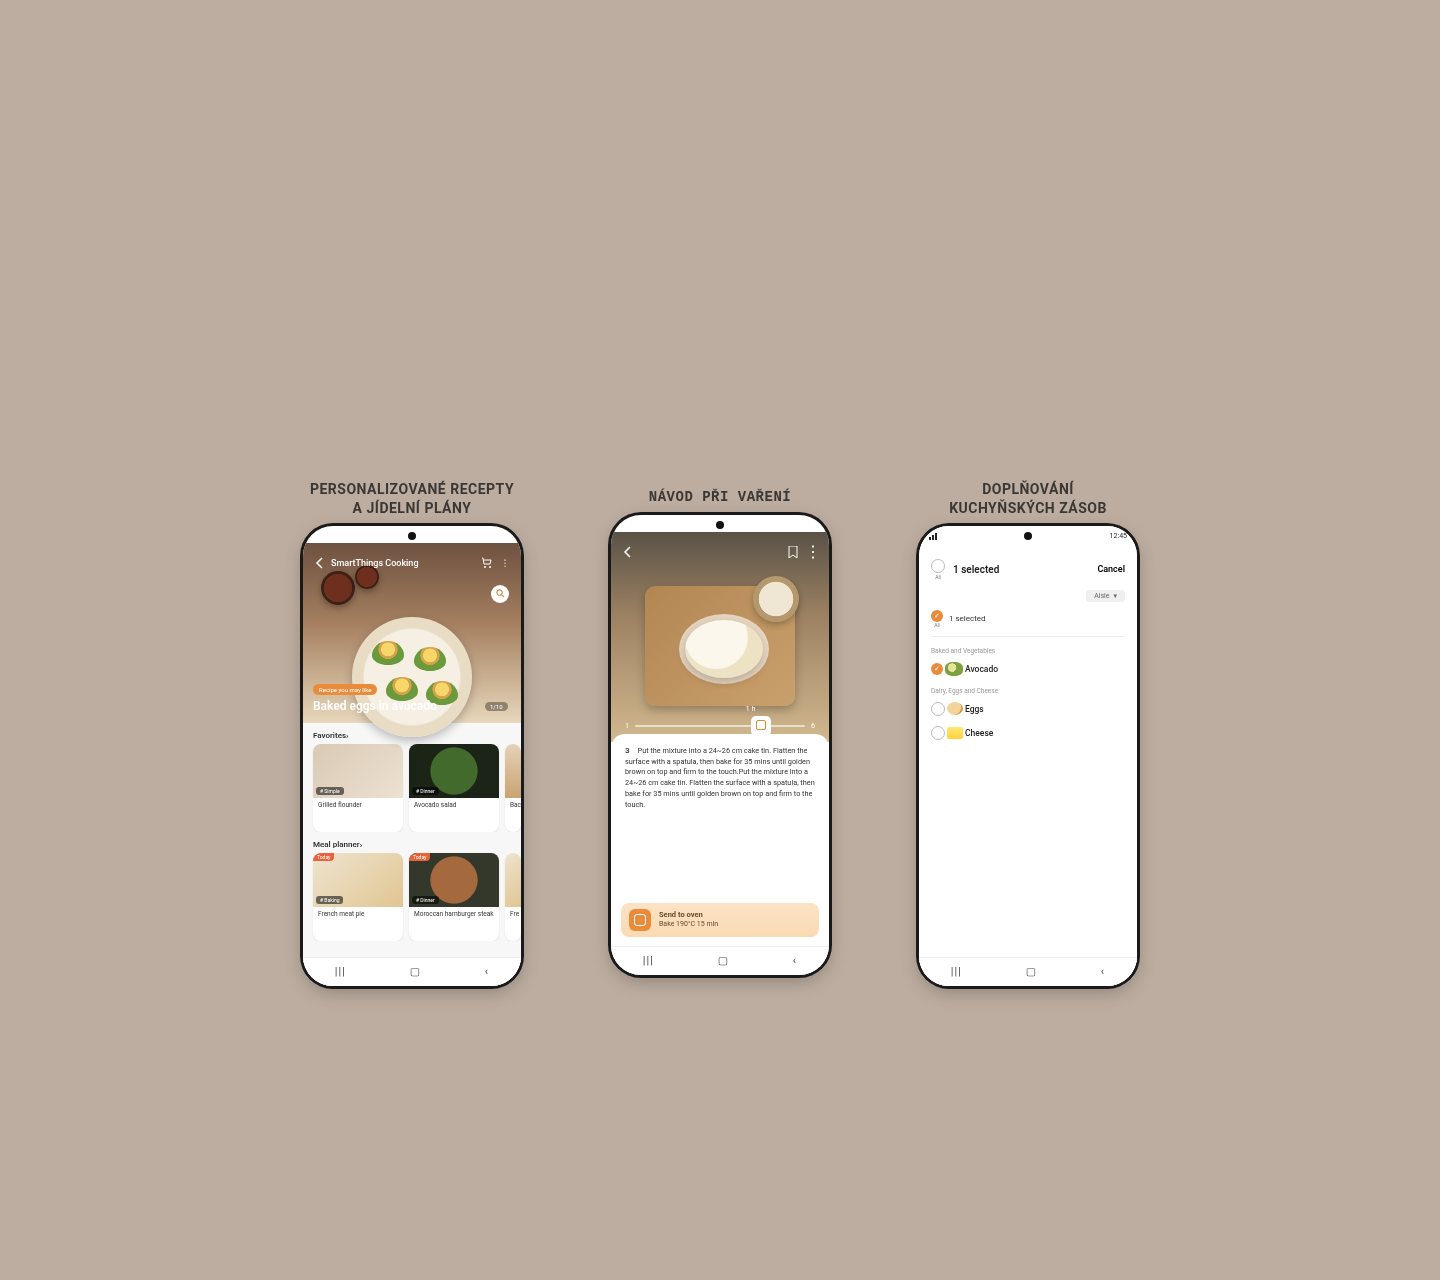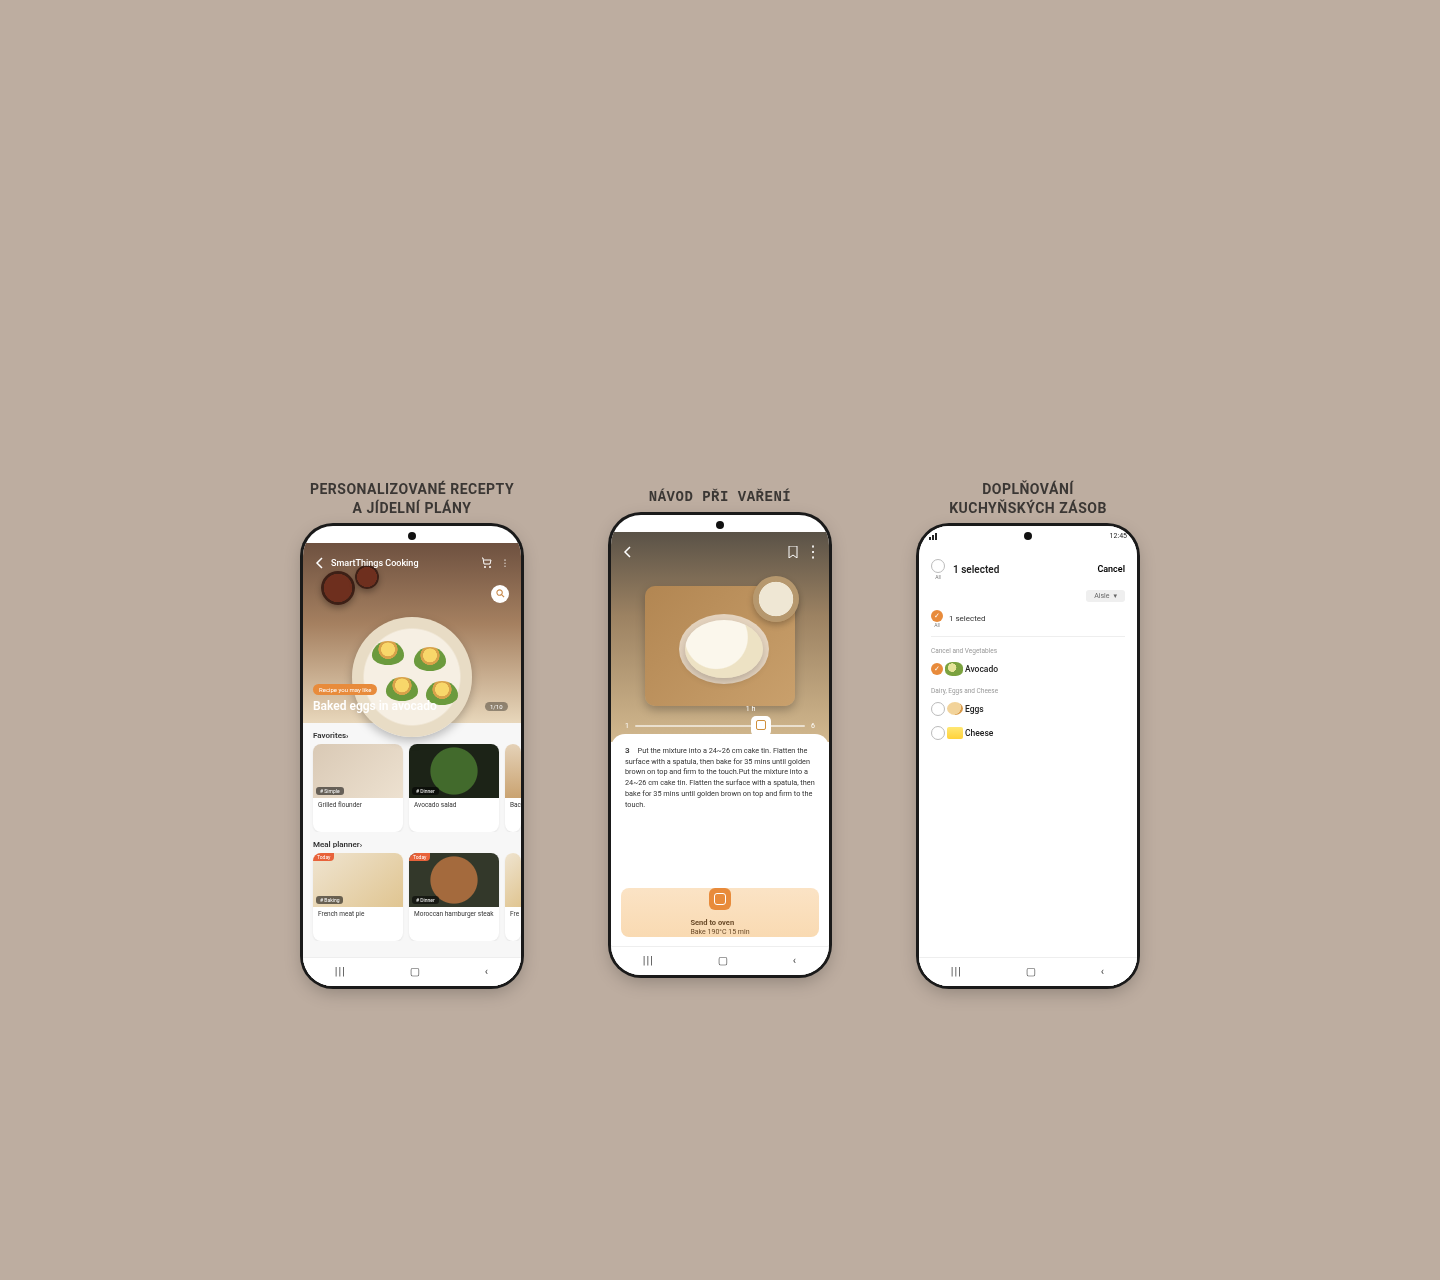--- a/index.html
+++ b/index.html
@@ -135,21 +135,21 @@
 .slider .knob{position:absolute;left:68%;top:-9px;width:20px;height:20px;border-radius:5px;background:#fff;
   display:flex;flex-direction:column;align-items:center;justify-content:center;font-size:5px;color:#cf8f3c;}
 .slider .knob:before{content:"";width:8px;height:8px;border:1px solid #cf8f3c;border-radius:2px;margin-bottom:1px;}
 .slider .tlabel{position:absolute;left:68%;top:-20px;transform:translateX(-50%);}
 .p2-step{background:#fff;border-radius:14px 14px 0 0;margin-top:-8px;padding:12px 14px 10px;position:relative;z-index:3;}
 .p2-step .num{font-size:8px;font-weight:700;color:#444;float:left;margin-right:8px;}
 .p2-step .body{font-size:7.3px;color:#333;line-height:1.48;text-align:left;}
 .sendbar{
   position:absolute;left:10px;right:10px;bottom:38px;z-index:4;
   background:linear-gradient(#fbe3c5,#f9dab2);
-  border-radius:8px;padding:0 8px;display:flex;align-items:center;gap:8px;flex-direction:column;
+  border-radius:8px;padding:6px 8px;display:flex;align-items:center;gap:8px;
 }
 .sendbar .ovenico{width:22px;height:22px;border-radius:6px;background:#e88b3b;position:relative;}
 .sendbar .ovenico:before{content:"";position:absolute;inset:5px;border:1.5px solid #fff;border-radius:3px;}
 .sendbar .txt{font-size:7px;color:#6a4a28;line-height:1.3;}
 .sendbar .txt .t1{font-weight:700;font-size:7.5px;}
 
 
 .p3 .screen{background:#fff;}
 .p3-top{display:flex;align-items:center;justify-content:space-between;padding:2px 12px 0;margin-top:14px;}
 .p3-top .l{display:flex;flex-direction:column;align-items:center;gap:1px;}
@@ -392,21 +392,21 @@
 
         <div class="p3-count">
           <div class="col2" style="align-items:center;">
             <div class="cko"></div>
             <span class="alltxt">All</span>
           </div>
           <span>1 selected</span>
         </div>
         <div class="divider"></div>
 
-        <div class="grp">Cancel and Vegetables</div>
+        <div class="grp">Baked and Vegetables</div>
         <div class="item">
           <div class="ck on"></div>
           <div class="ico avo"></div>
           <div class="name">Avocado</div>
         </div>
 
         <div class="grp">Dairy, Eggs and Cheese</div>
         <div class="item">
           <div class="ck"></div>
           <div class="ico egg"></div>

